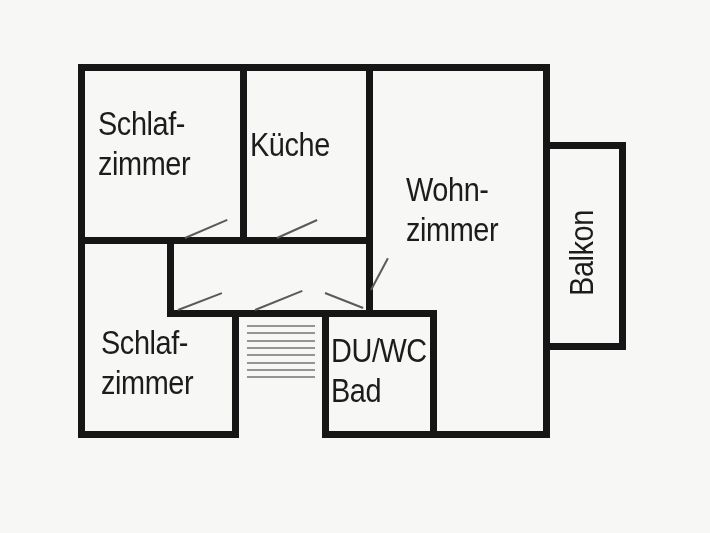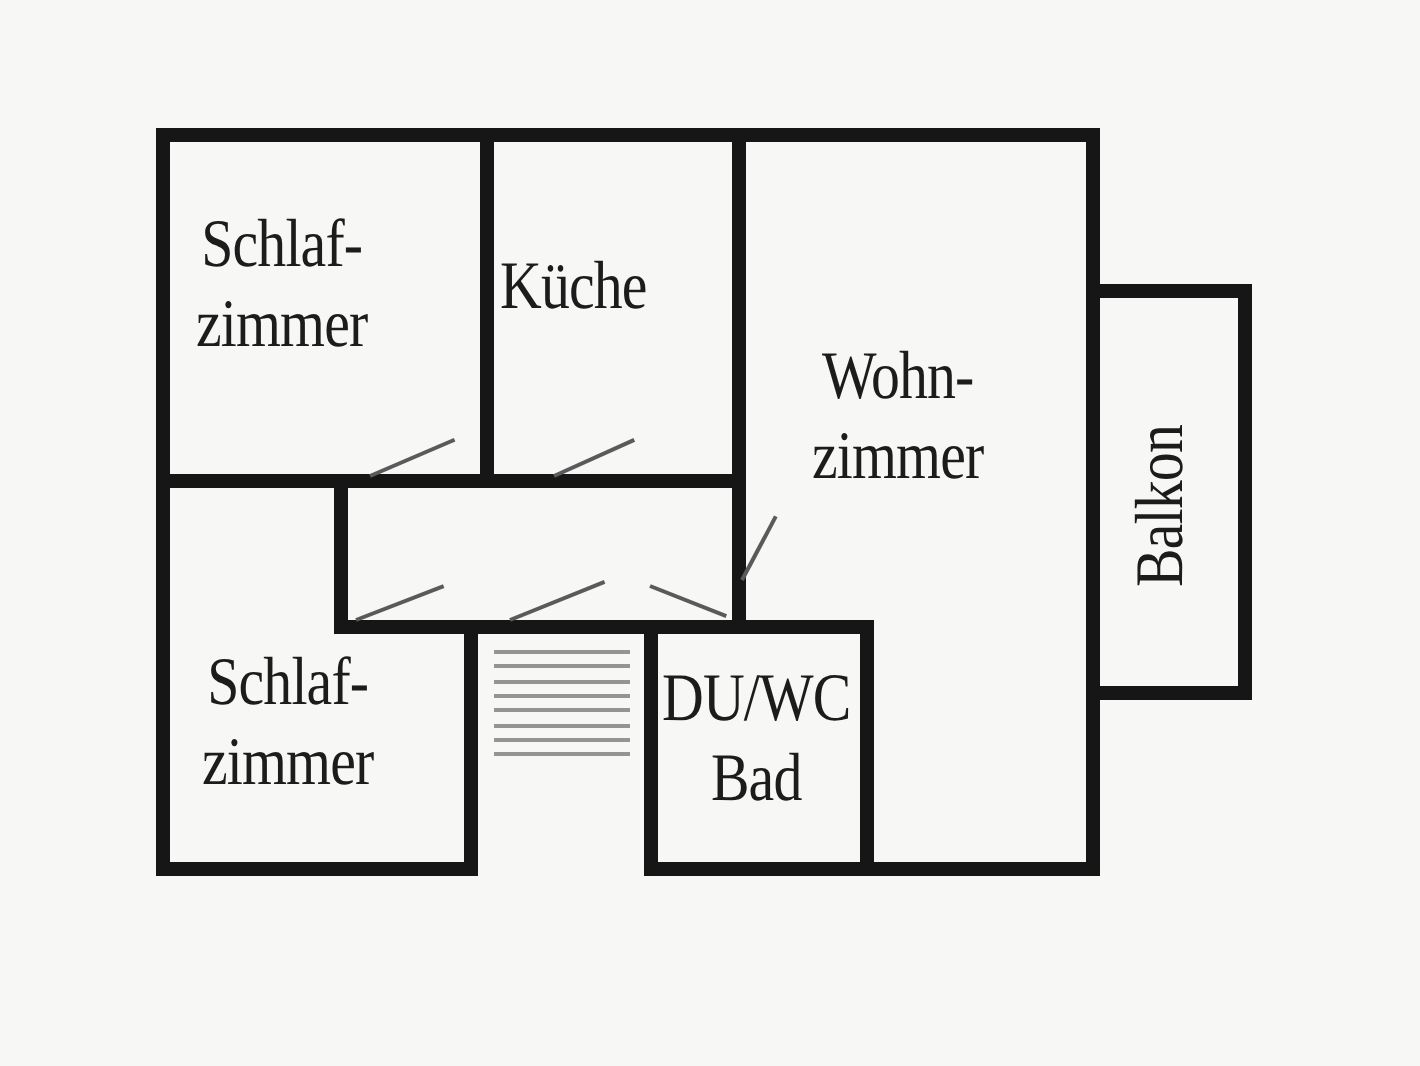--- a/index.html
+++ b/index.html
@@ -8,22 +8,21 @@
     --stair:#949494;
     --bg:#f7f7f6;
     --text:#1c1c1c;
   }
   html,body{margin:0;padding:0;background:var(--bg);}
   #plan{
     position:relative;
     width:710px;height:533px;
     background:var(--bg);
     overflow:hidden;
-    font-family:Liberation Serif, serif;
-    text-align:center;
+    font-family:Liberation Sans, sans-serif;
   }
   .wall{position:absolute;background:var(--wall);}
   .door{
     position:absolute;height:2px;background:var(--door);
     transform-origin:0 50%;
   }
   .stair-line{position:absolute;left:0;width:68px;height:2px;background:var(--stair);}
   #stairs{position:absolute;left:247px;top:325px;width:68px;height:54px;}
   .room-label{
     position:absolute;

